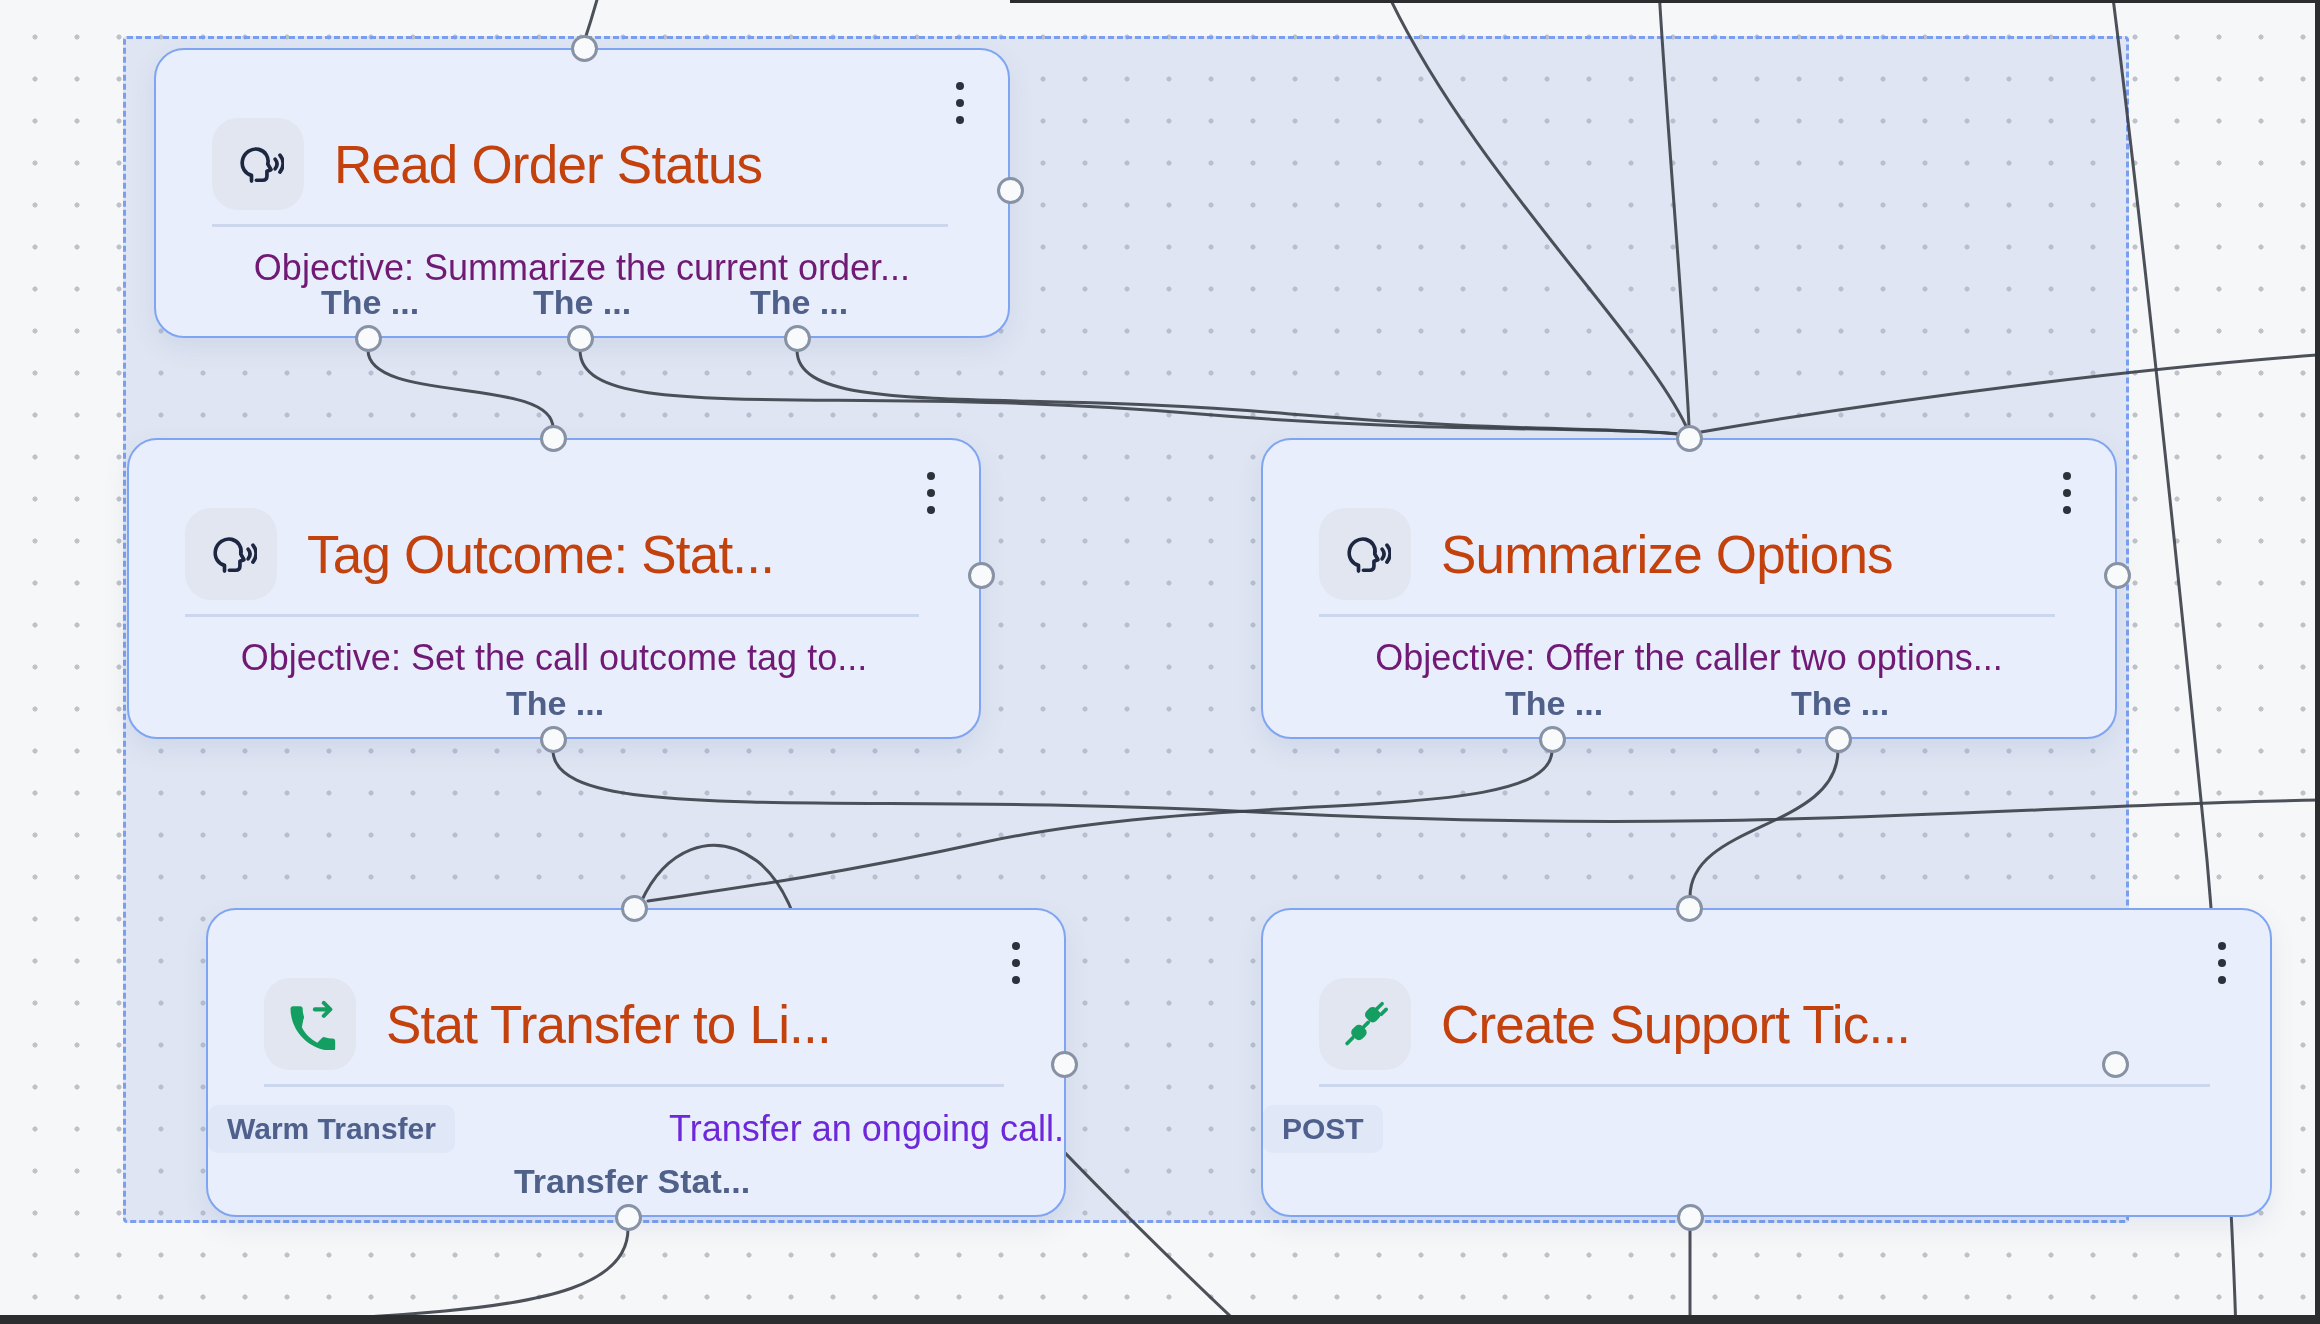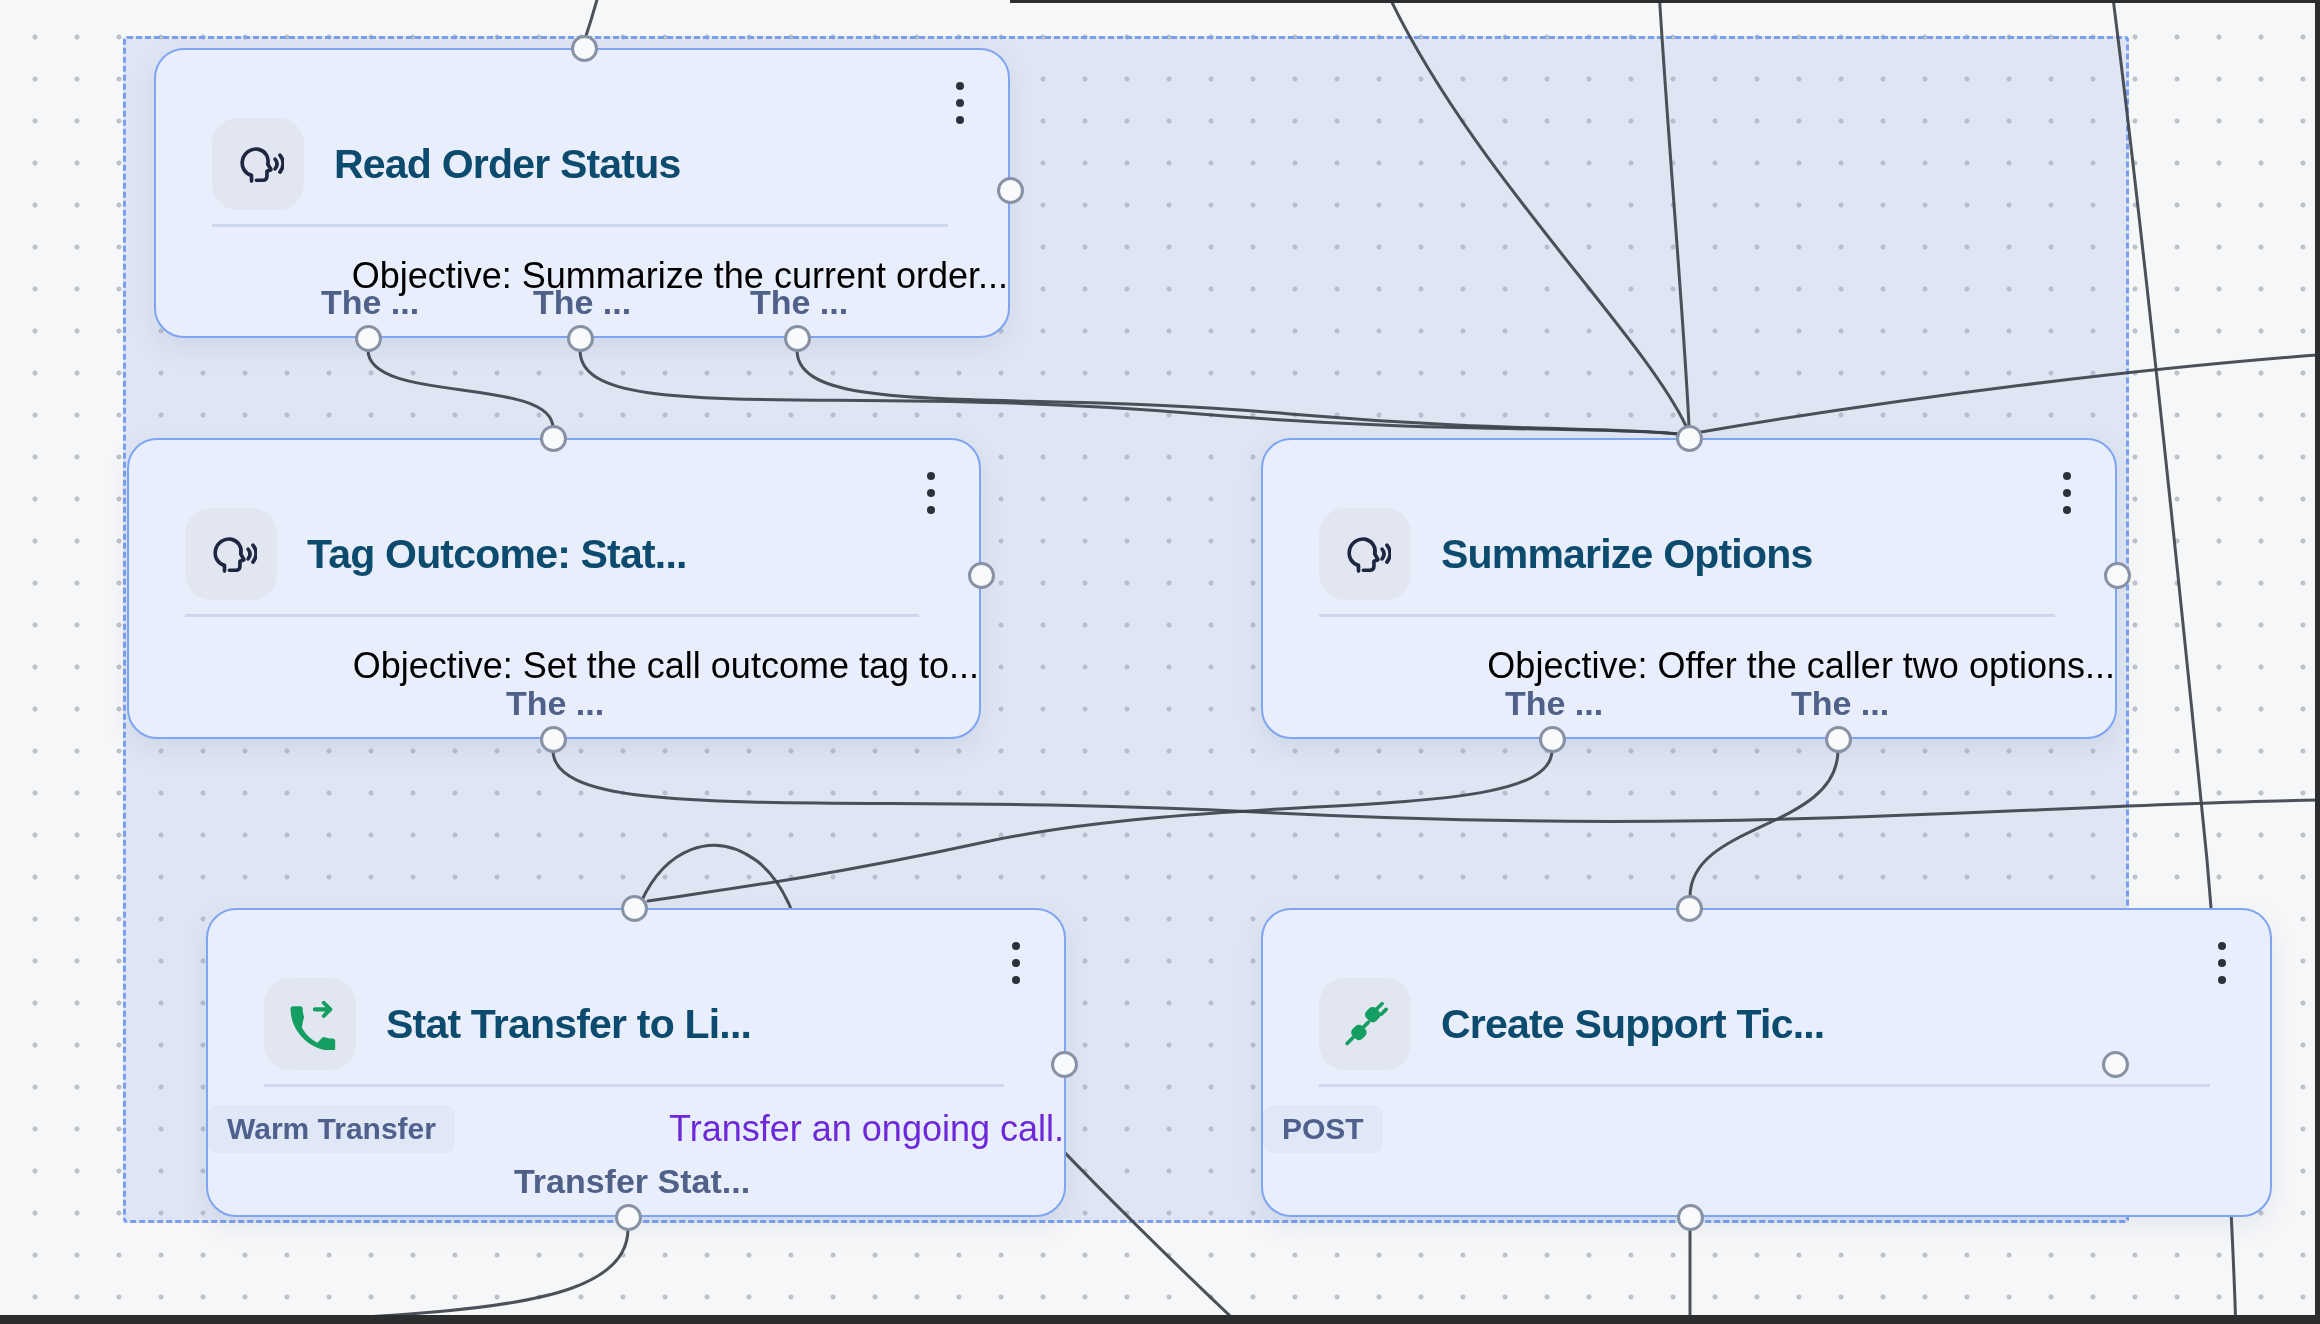--- a/index.html
+++ b/index.html
@@ -21,24 +21,24 @@
   svg.edges path{fill:none;stroke:#3d424b;stroke-width:3;opacity:.92;stroke-linecap:round;}
 
   
   .node{position:absolute;background:#e9eefc;border:2.5px solid #7fa5f2;
     border-radius:30px;z-index:3;box-sizing:border-box;
     box-shadow:0 10px 26px rgba(70,95,160,0.10);}
   .head{display:flex;align-items:center;gap:30px;margin:68px 150px 0 56px;}
   .icon-badge{width:92px;height:92px;border-radius:26px;background:#e2e6f0;
     display:flex;align-items:center;justify-content:center;flex:0 0 auto;}
   .icon-badge svg{display:block;}
-  .title{font-size:41px;font-weight:700;color:#0c4a6e;letter-spacing:-0.8px;
+  .title{font-size:53px;font-weight:400;color:#c2410c;letter-spacing:-0.8px;
     white-space:nowrap;overflow:hidden;}
   .divider{height:2.5px;background:#ccd7ee;margin:14px 60px 0 56px;}
-  .desc{margin-top:28px;text-align:right;font-size:36px;color:#000000;white-space:nowrap;}
+  .desc{margin-top:20px;text-align:center;font-size:36px;color:#701a75;white-space:nowrap;}
   .branch{position:absolute;bottom:14px;transform:translateX(-50%);
     font-size:34px;font-weight:700;color:#4f6189;white-space:nowrap;}
   .badge-row{margin-top:18px;display:flex;justify-content:space-between;align-items:center;gap:26px;}
   .badge{background:#e0e7f6;border-radius:10px;padding:7px 19px;font-size:30px;
     font-weight:600;color:#4f608c;white-space:nowrap;}
   .badge-text{font-size:36px;color:#6d28d9;white-space:nowrap;}
 
   
   .kebab{position:absolute;top:26px;right:38px;display:flex;flex-direction:column;
     gap:9px;align-items:center;cursor:pointer;padding:6px;}

